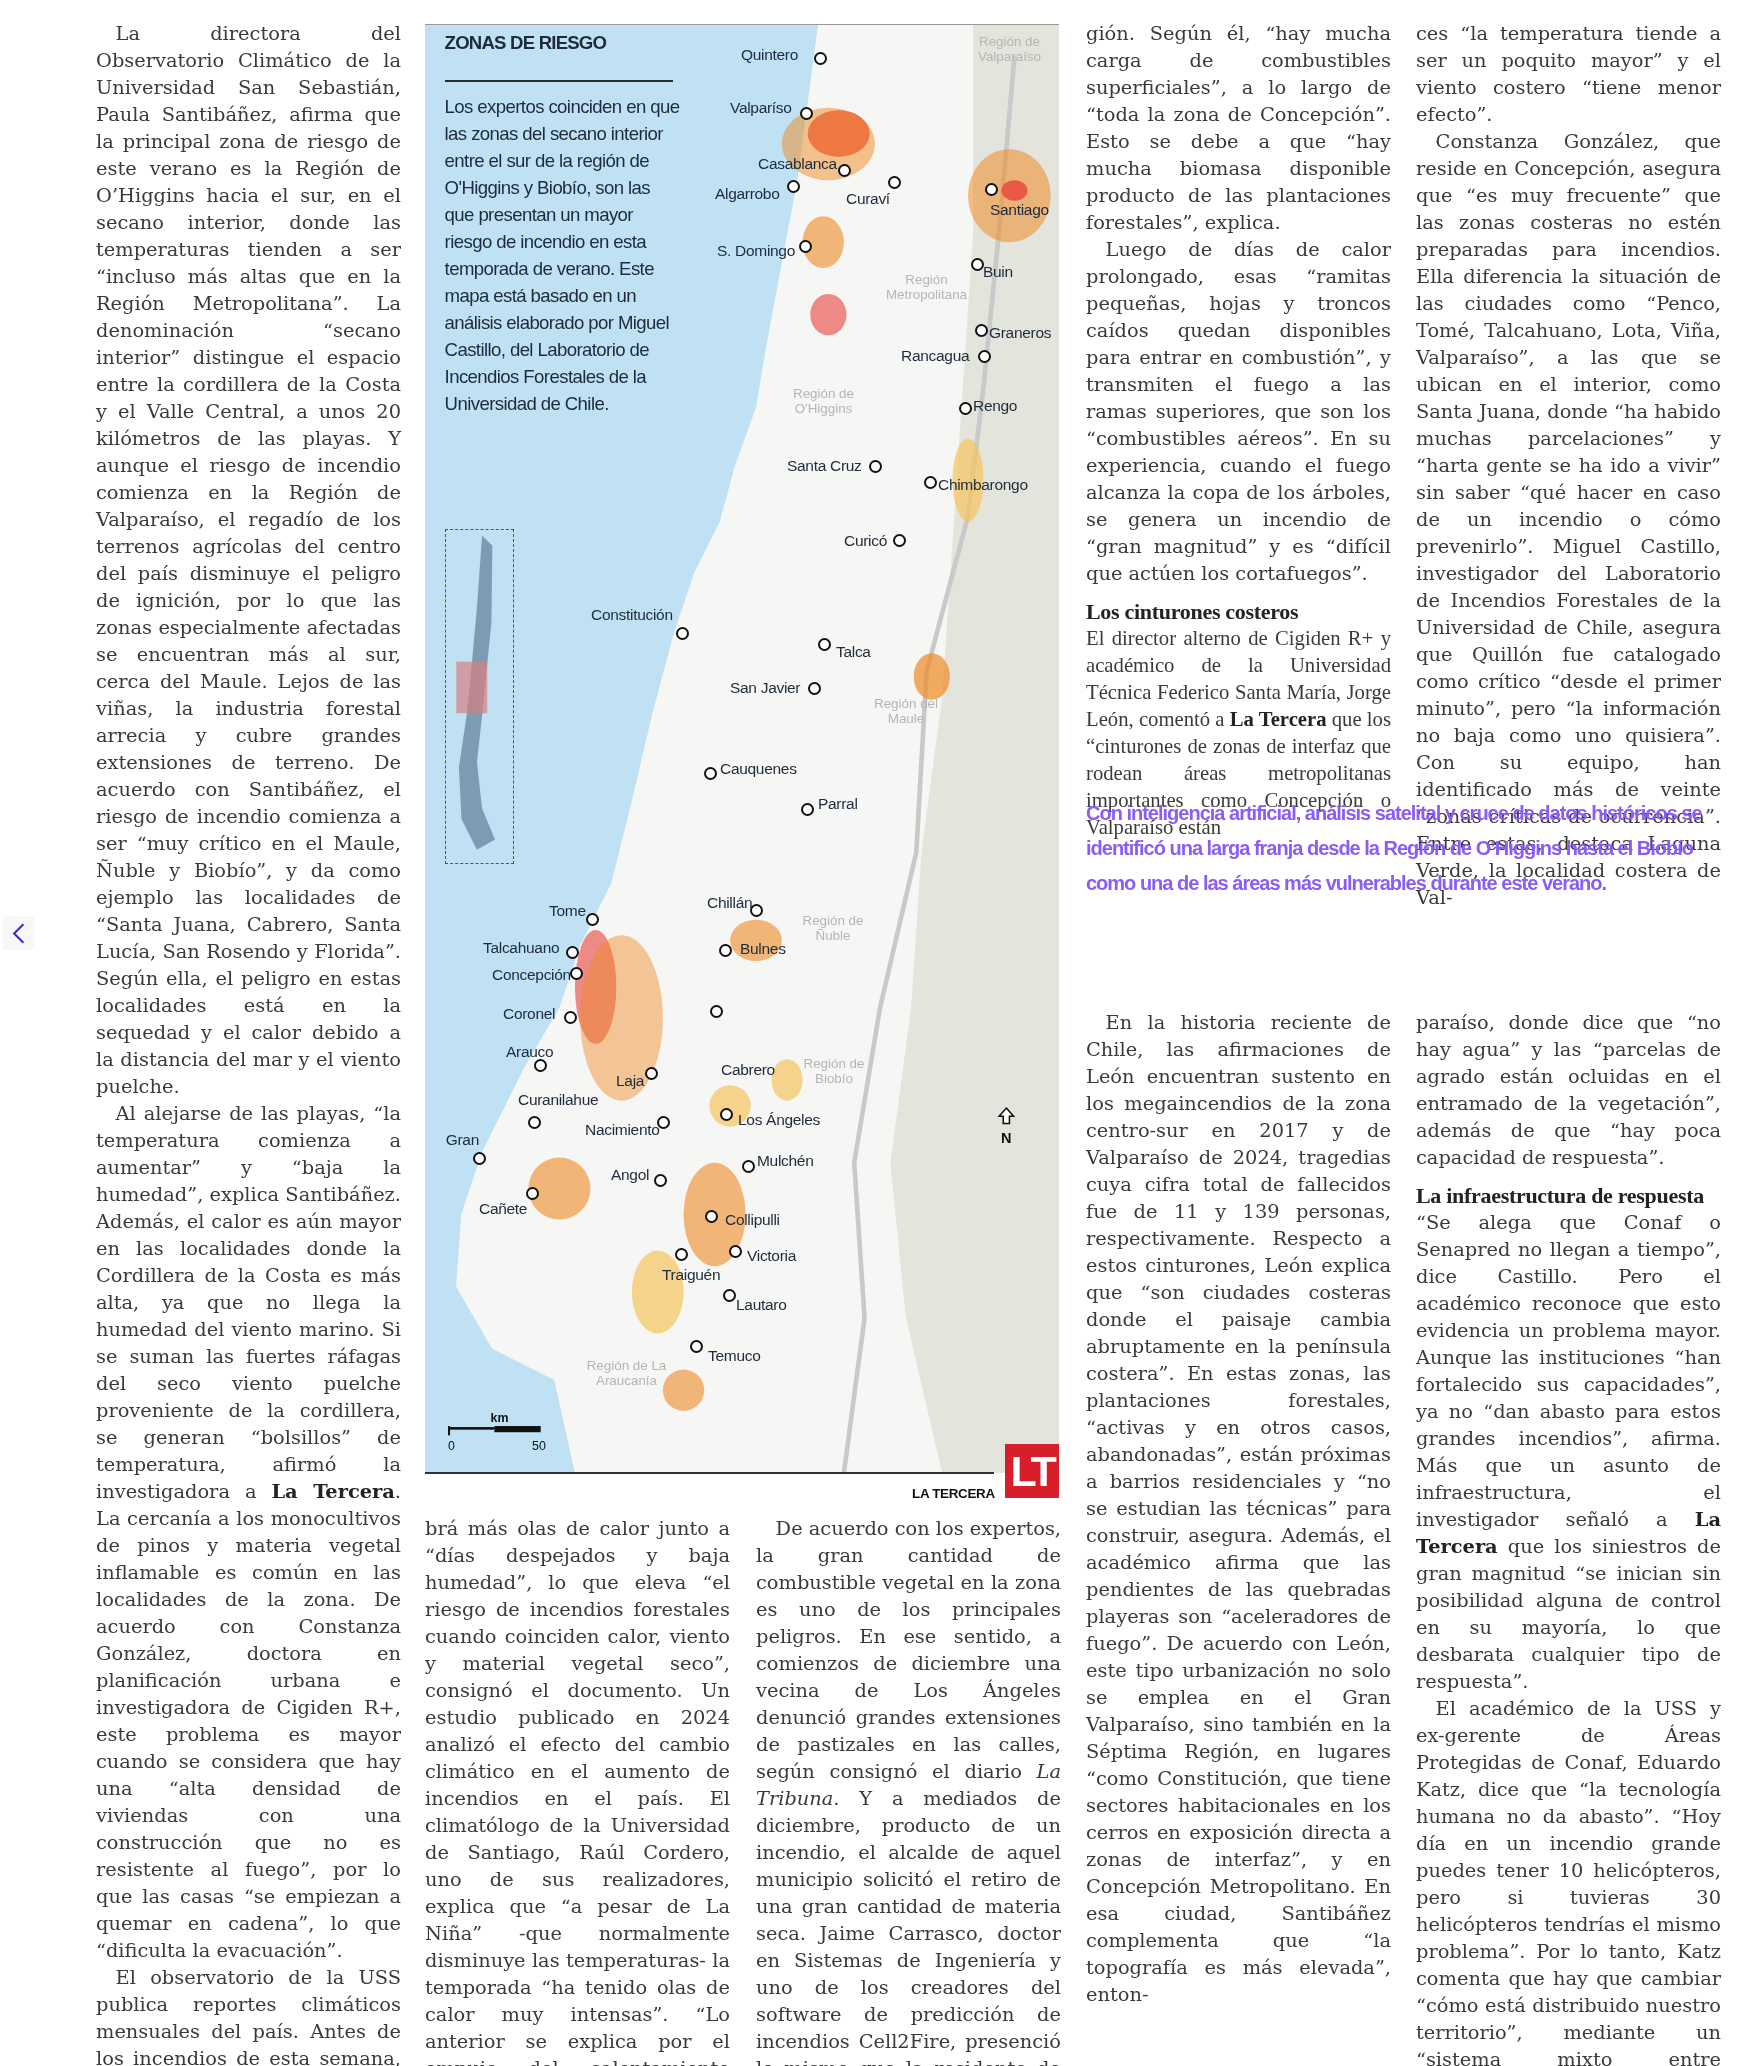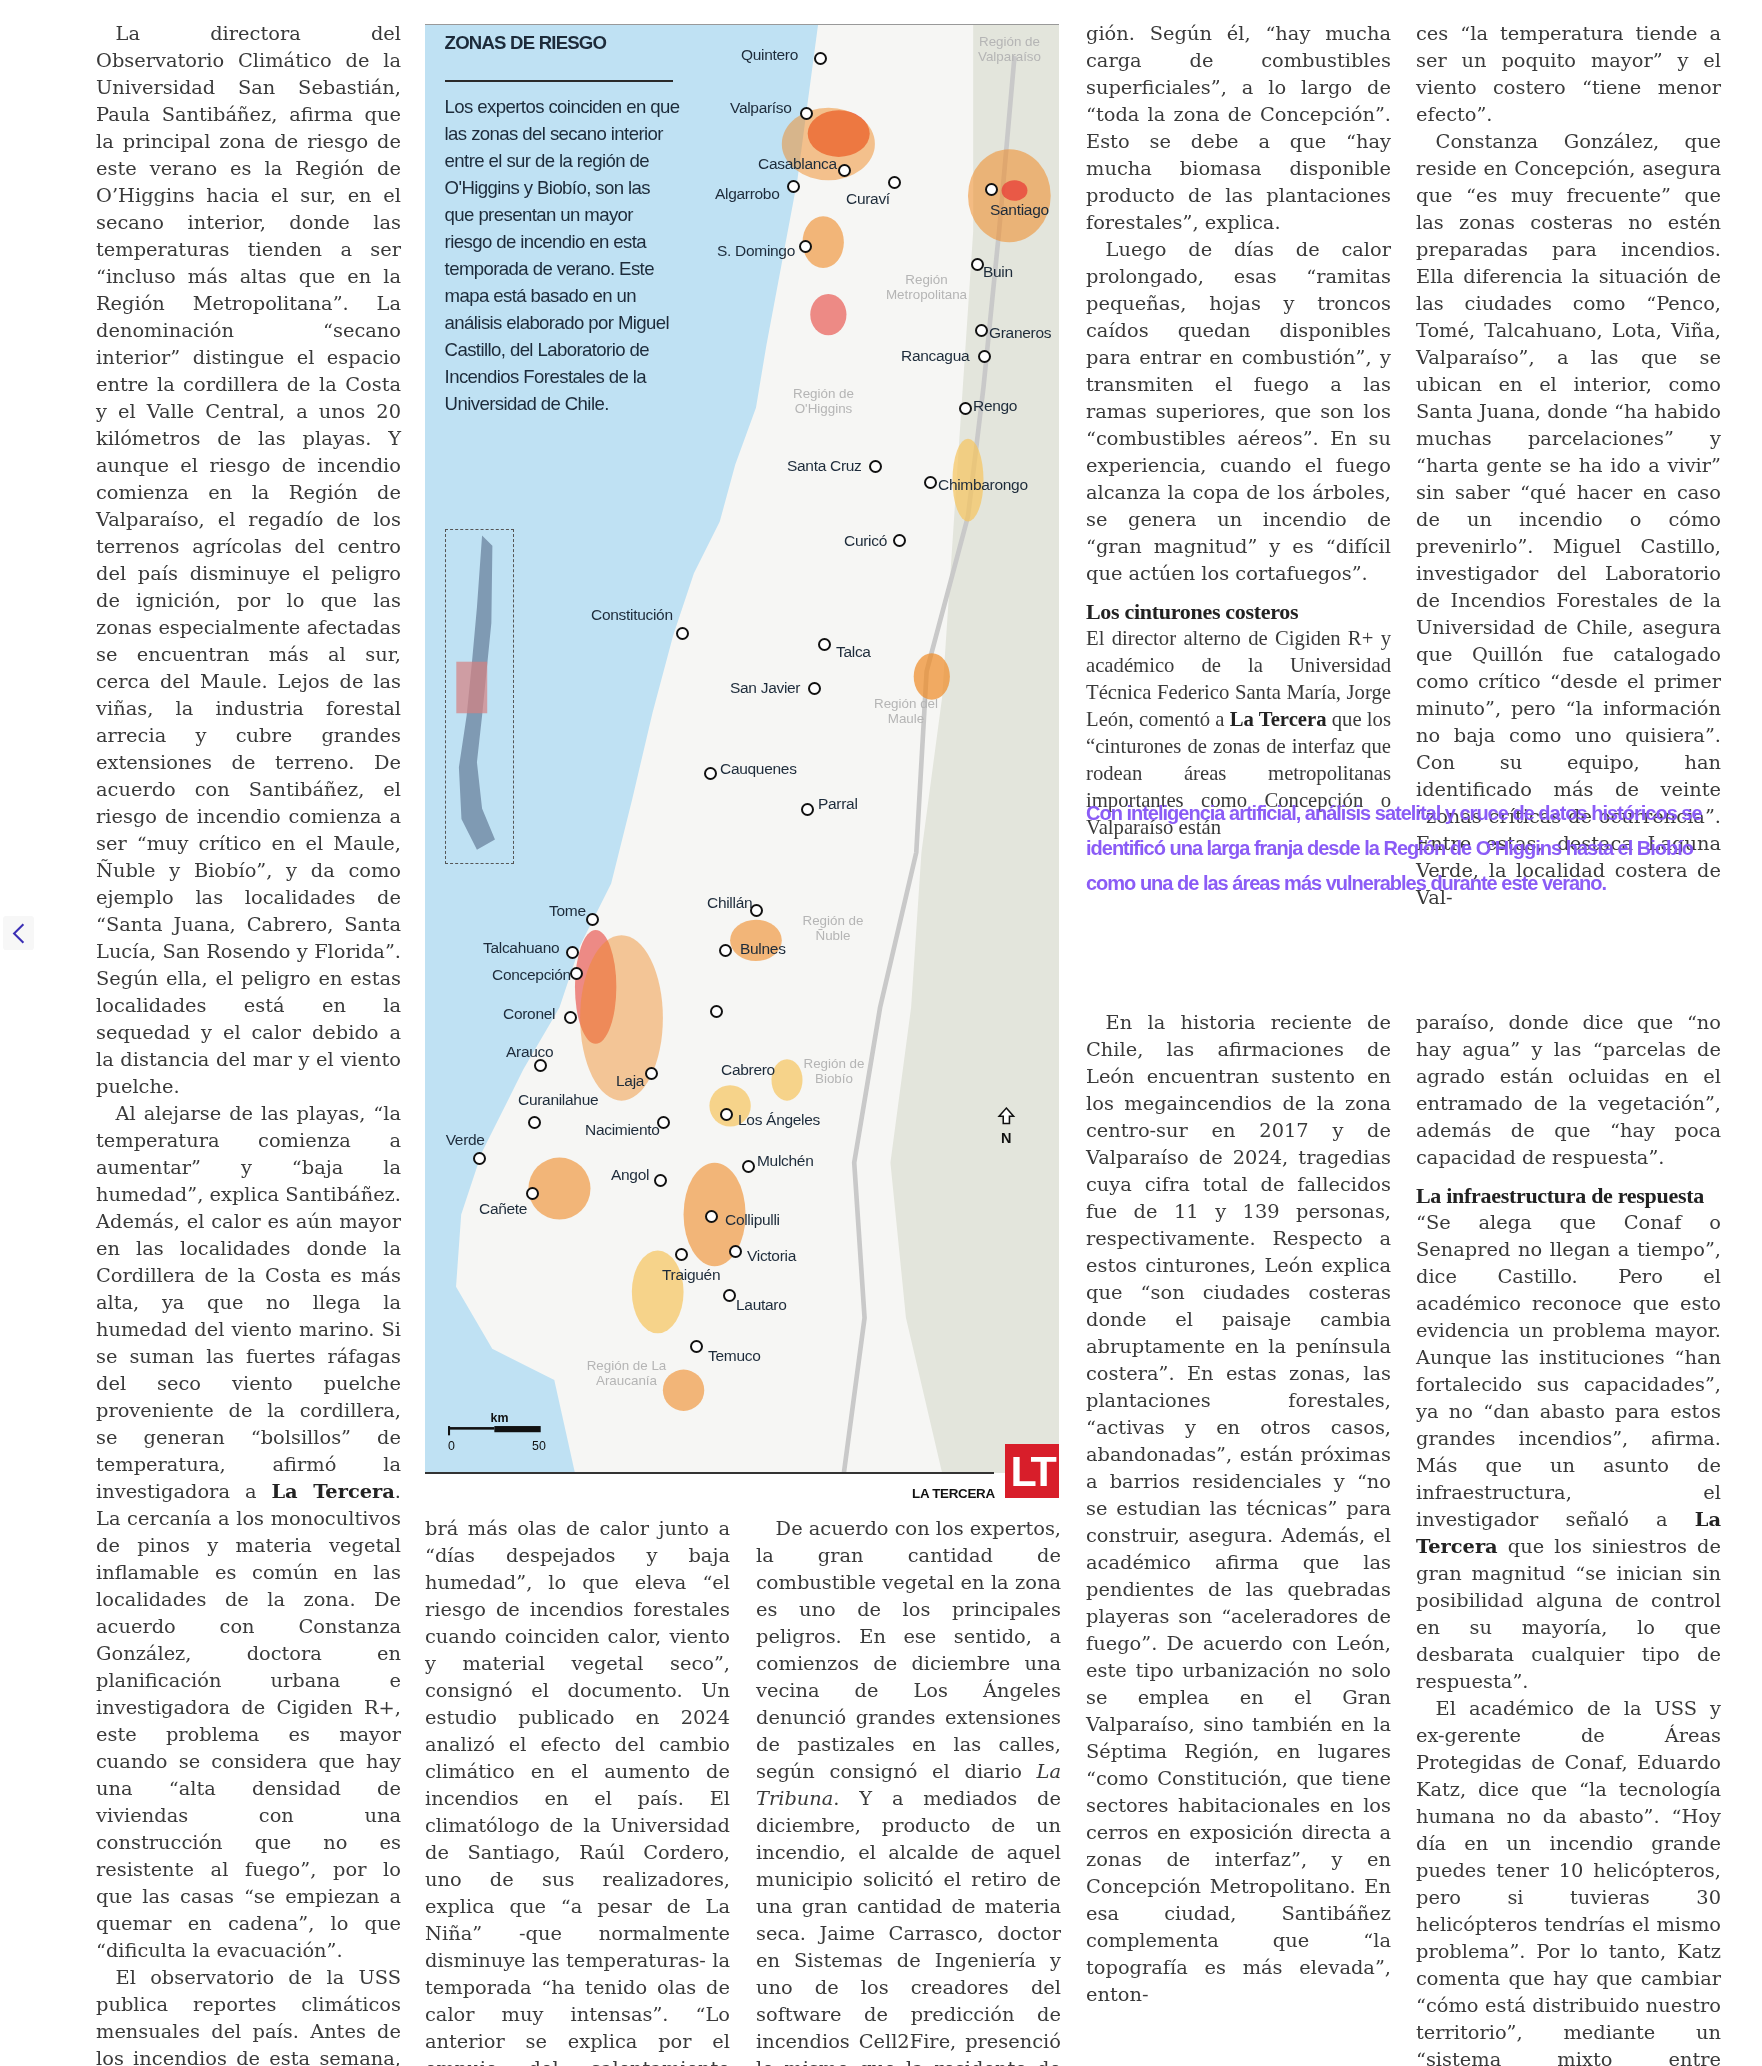--- a/index.html
+++ b/index.html
@@ -166,21 +166,21 @@
   <div class="city" style="left:81px;top:1018px">Arauco</div>
   <div class="dot" style="left:109px;top:1034px"></div>
   <div class="city" style="left:191px;top:1047px">Laja</div>
   <div class="dot" style="left:220px;top:1042px"></div>
   <div class="city" style="left:93px;top:1066px">Curanilahue</div>
   <div class="dot" style="left:103px;top:1091px"></div>
   <div class="city" style="left:313px;top:1086px">Los Ángeles</div>
   <div class="dot" style="left:295px;top:1083px"></div>
   <div class="city" style="left:160px;top:1096px">Nacimiento</div>
   <div class="dot" style="left:232px;top:1091px"></div>
-  <div class="city" style="left:20.7px;top:1106px">Verde</div>
+  <div class="city" style="left:20.7px;top:1106px">Gran</div>
   <div class="dot" style="left:48px;top:1127px"></div>
   <div class="city" style="left:332px;top:1127px">Mulchén</div>
   <div class="dot" style="left:317px;top:1135px"></div>
   <div class="city" style="left:186px;top:1141px">Angol</div>
   <div class="dot" style="left:229px;top:1149px"></div>
   <div class="city" style="left:54px;top:1175px">Cañete</div>
   <div class="dot" style="left:101px;top:1162px"></div>
   <div class="city" style="left:300px;top:1186px">Collipulli</div>
   <div class="dot" style="left:280px;top:1185px"></div>
   <div class="city" style="left:322px;top:1222px">Victoria</div>

